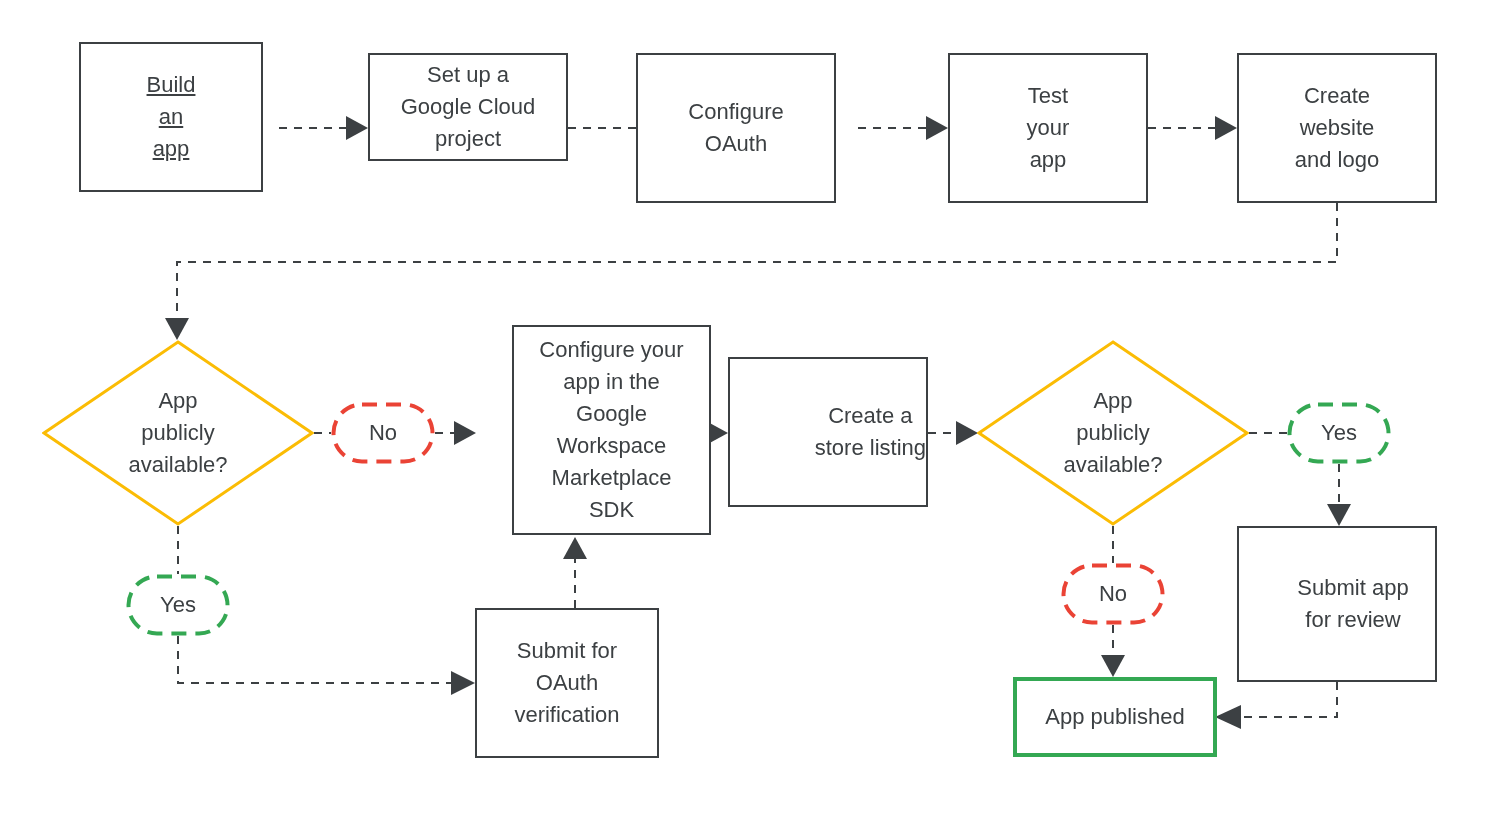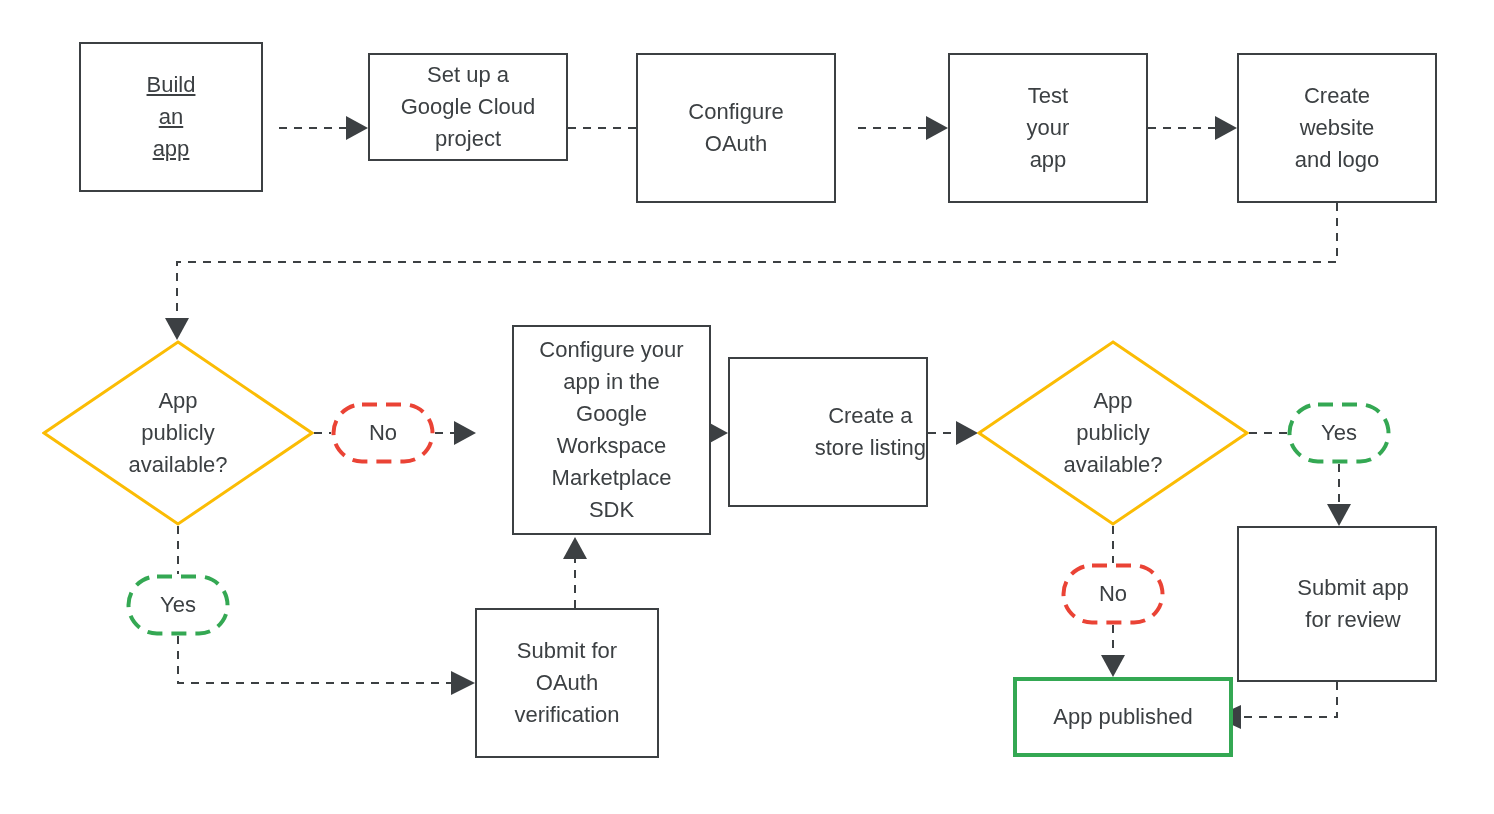--- a/index.html
+++ b/index.html
@@ -177,17 +177,17 @@
       <rect x="2.5" y="2.5" width="99" height="57" rx="28.5" fill="none" stroke-width="4" stroke-dasharray="15 9" stroke="#EA4335"></rect>
     </svg>
     <span class="label">No</span>
   </div>
 
   <div class="node process" style="left:1237px;top:526px;width:200px;height:156px;padding-left:32px;">
     <span class="label">Submit app
 for review</span>
   </div>
 
-  <div class="node published" style="left:1013px;top:677px;width:220px;height:80px;">
+  <div class="node published" style="left:1013px;top:677px;width:204px;height:80px;">
     <span class="label">App published</span>
   </div>
 
 </div>
 
 </body></html>

